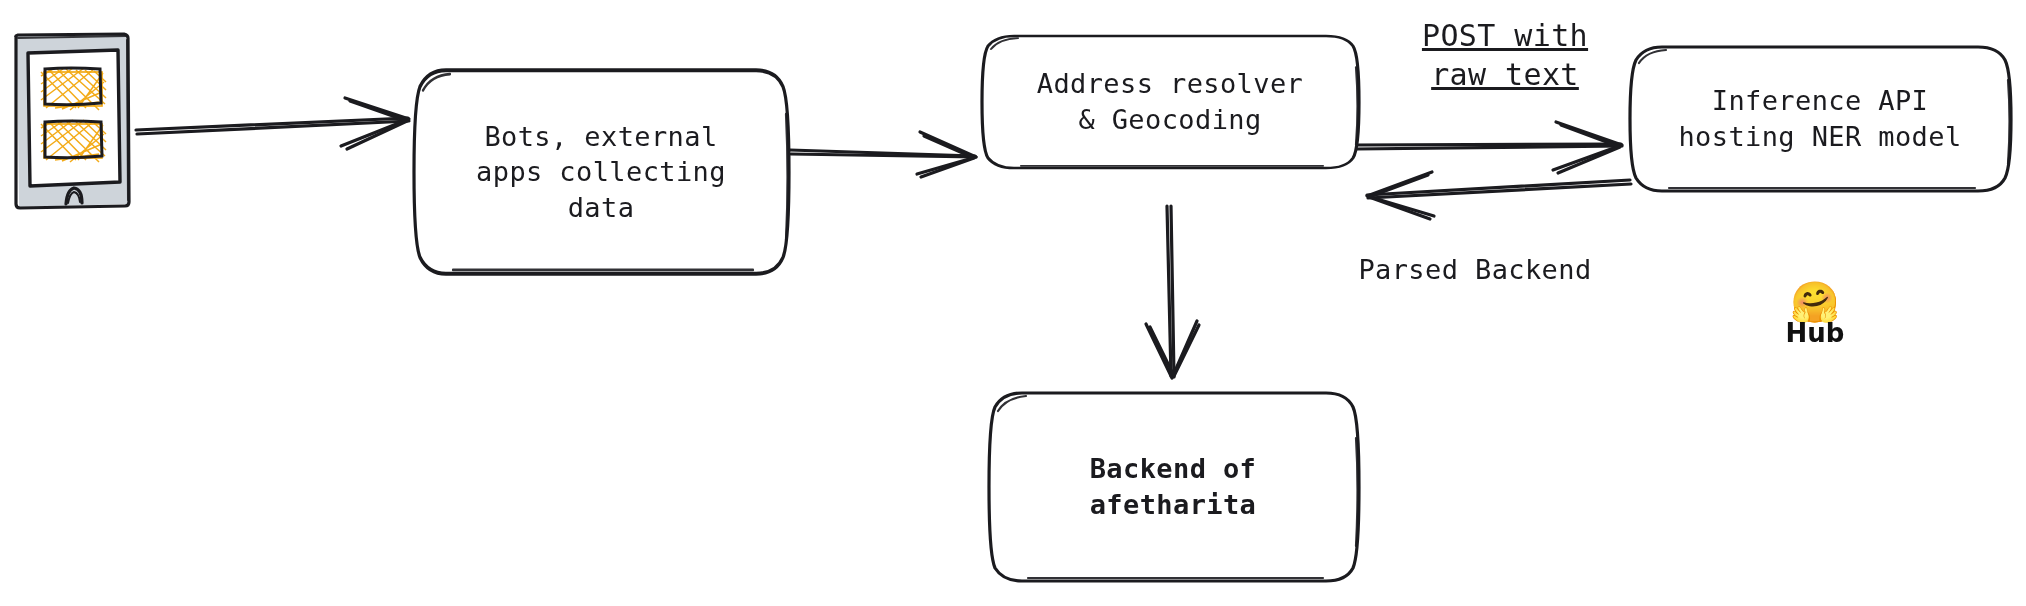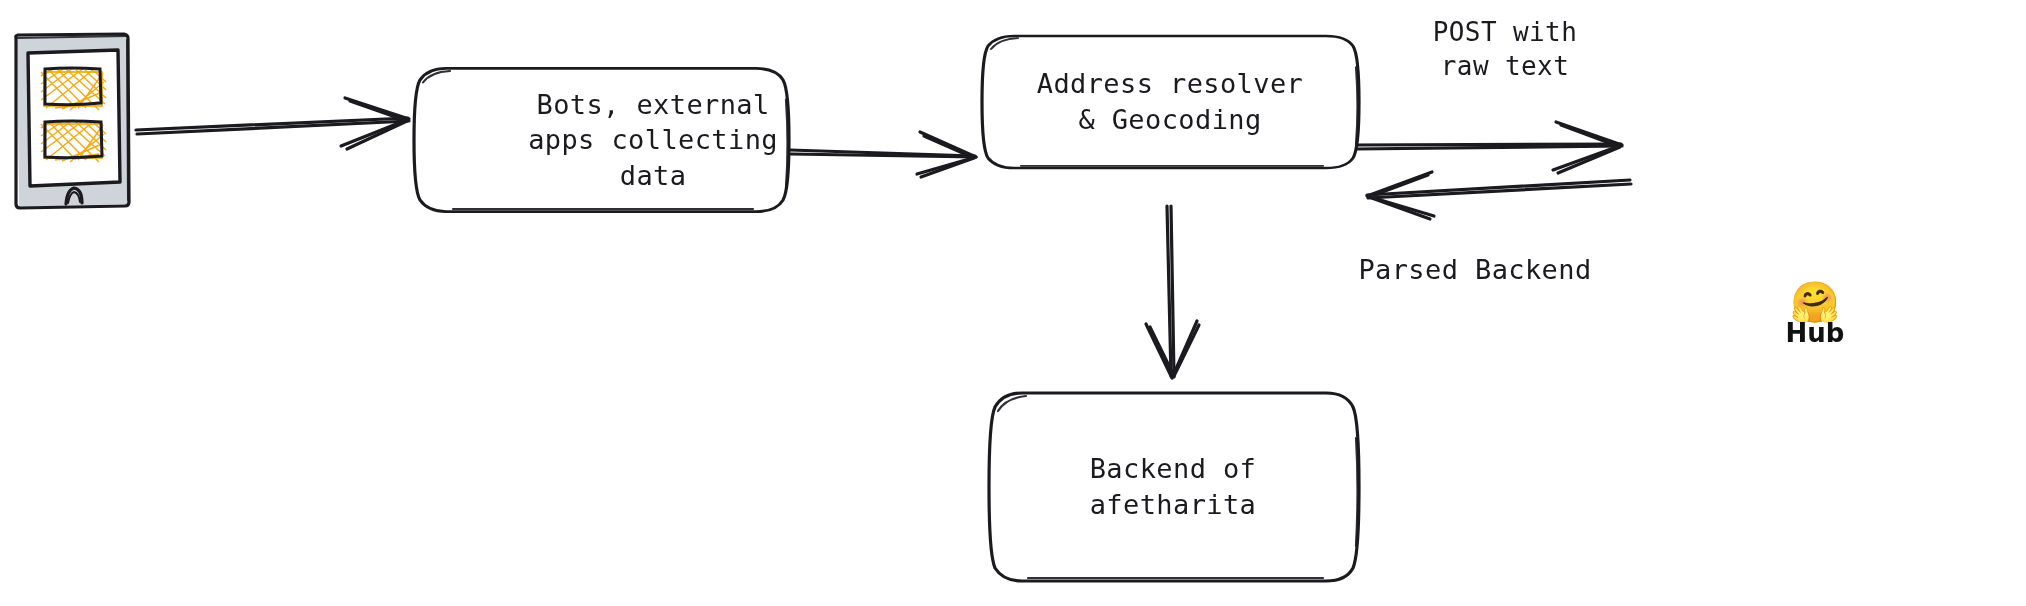--- a/index.html
+++ b/index.html
@@ -145,50 +145,58 @@
 
       <g>
         <path d="M1167 206 L1171 376"></path>
         <path d="M1171 206 L1174 377"></path>
         <path d="M1146 324 L1172 378 L1197 321"></path>
         <path d="M1150 327 L1174 376 L1199 325"></path>
       </g>
     </g>
   </svg>
 
-  <div class="node" style="left:414px; top:70px; width:374px; height:140px; font-size:27px;justify-content:flex-end;">
+  <div class="node" style="left:414px; top:70px; width:374px; height:204px; font-size:27px;">
     <svg class="frame" viewBox="0 0 386 172" preserveAspectRatio="none">
       <path d="M38 5 Q20 5 12 18 Q6 30 6 86 Q6 142 12 154 Q20 167 38 167 L348 167 Q368 167 375 154 Q381 142 381 86 Q381 30 375 18 Q368 5 348 5 Z" fill="#ffffff" stroke="#1b1b1f" stroke-width="3.2" stroke-linejoin="round"></path>
       <path d="M42 8 Q23 9 15 21 M378 40 Q381 90 378 140 M45 164 L345 164" fill="none" stroke="#1b1b1f" stroke-width="2.2" stroke-linecap="round" opacity="0.9"></path>
     </svg>
     <span class="label">Bots, external
 apps collecting
 data</span>
   </div>
 
   <div class="node" style="left:982px; top:38px; width:376px; height:128px; font-size:27px;">
     <svg class="frame" viewBox="0 0 388 180" preserveAspectRatio="none">
       <path d="M38 5 Q20 5 12 18 Q6 30 6 90 Q6 150 12 162 Q20 175 38 175 L350 175 Q370 175 377 162 Q383 150 383 90 Q383 30 377 18 Q370 5 350 5 Z" fill="#ffffff" stroke="#1b1b1f" stroke-width="3.2" stroke-linejoin="round"></path>
       <path d="M42 8 Q23 9 15 22 M380 45 Q383 95 380 145 M45 172 L347 172" fill="none" stroke="#1b1b1f" stroke-width="2.2" stroke-linecap="round" opacity="0.9"></path>
     </svg>
     <span class="label">Address resolver
 &amp; Geocoding</span>
   </div>
 
-
-  <div class="node" style="left:988px; top:394px; width:370px; height:186px; font-size:27px;">
+  <div class="node" style="left:1630px; top:48px; width:380px; height:142px; font-size:27px;">
+    <svg class="frame" viewBox="0 0 392 154" preserveAspectRatio="none">
+      <path d="M38 5 Q20 5 12 18 Q6 30 6 77 Q6 124 12 136 Q20 149 38 149 L354 149 Q374 149 381 136 Q387 124 387 77 Q387 30 381 18 Q374 5 354 5 Z" fill="#ffffff" stroke="#1b1b1f" stroke-width="3.2" stroke-linejoin="round"></path>
+      <path d="M42 8 Q23 9 15 21 M384 38 Q387 78 384 122 M45 146 L351 146" fill="none" stroke="#1b1b1f" stroke-width="2.2" stroke-linecap="round" opacity="0.9"></path>
+    </svg>
+    <span class="label">Inference API
+hosting NER model</span>
+  </div>
+
+  <div class="node" style="left:988px; top:394px; width:370px; height:186px; font-size:27px;font-weight:bold;">
     <svg class="frame" viewBox="0 0 382 198" preserveAspectRatio="none">
       <path d="M40 5 Q21 5 13 19 Q7 32 7 99 Q7 166 13 180 Q21 193 40 193 L344 193 Q364 193 371 180 Q377 166 377 99 Q377 32 371 19 Q364 5 344 5 Z" fill="#ffffff" stroke="#1b1b1f" stroke-width="3.2" stroke-linejoin="round"></path>
       <path d="M44 8 Q24 10 16 23 M374 50 Q377 100 374 158 M46 190 L341 190" fill="none" stroke="#1b1b1f" stroke-width="2.2" stroke-linecap="round" opacity="0.9"></path>
     </svg>
     <span class="label">Backend of
 afetharita</span>
   </div>
 
-  <div class="edge-label" style="left:1370px; top:16px; width:270px; font-size:26px;">POST with
+  <div class="edge-label" style="left:1370px; top:16px; width:270px; font-size:30px;text-decoration:underline;">POST with
 raw text</div>
 
   <div class="edge-label" style="left:1320px; top:252px; width:310px; font-size:27px;">Parsed Backend</div>
 
   <div class="hub" style="left:1760px; top:280px; width:110px;">
     <span class="hub-emoji">🤗</span>
     <span class="hub-text">Hub</span>
   </div>
 
 </div>

